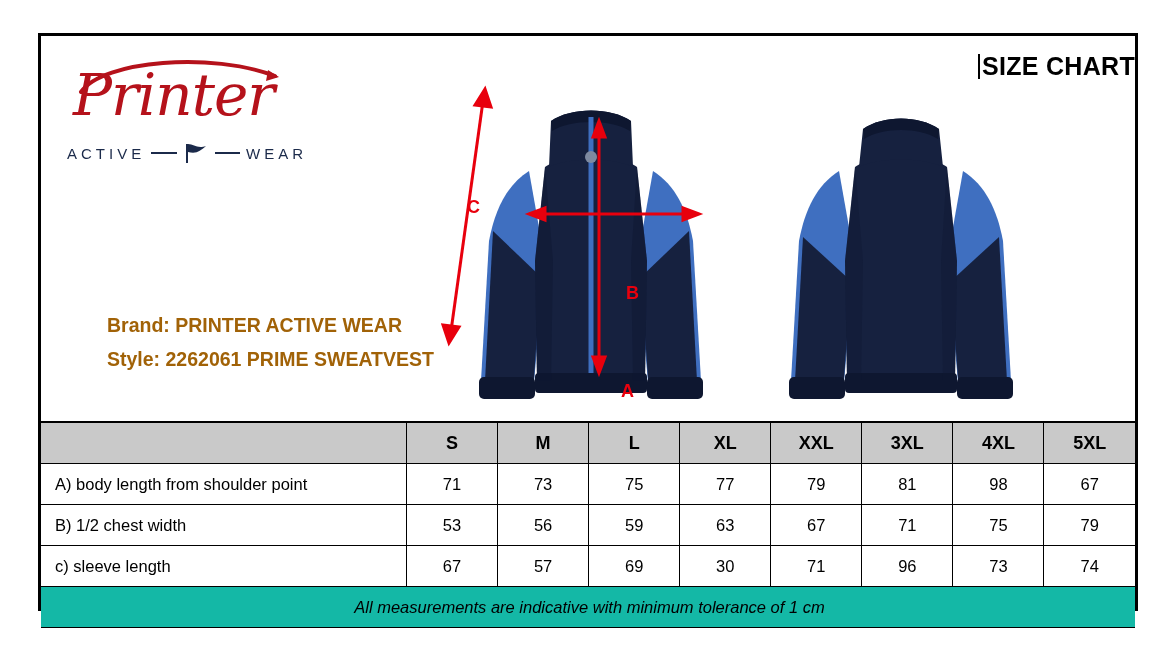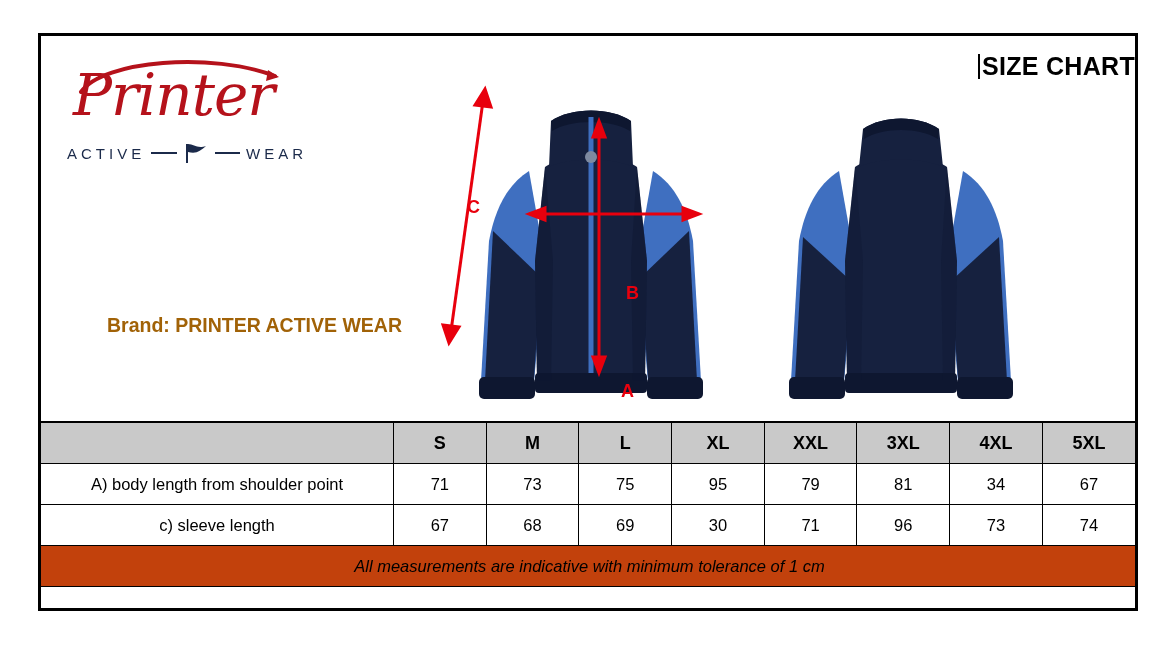--- a/index.html
+++ b/index.html
@@ -123,36 +123,36 @@
     border: 1px solid #000;
     border-left: none;
     border-right: none;
     font-size: 16.5px;
     color: #000;
     height: 38px;
     text-align: center;
   }
   table.size-table th.row-head,
   table.size-table td.row-head {
-    text-align: center;
-    padding-left: 1px;
+    text-align: left;
+    padding-left: 14px;
     width: 350px;
   }
   table.size-table thead th {
     background: #c9c9c9;
     font-weight: bold;
     font-size: 18px;
     border-top: 2px solid #000;
     border-bottom: 1px solid #000;
   }
   table.size-table thead th.row-head { background: #c9c9c9; }
   table.size-table td.vline,
   table.size-table th.vline { border-left: 1px solid #000; }
   .note-row td {
-    background: #c2410c;
+    background: #14b8a6;
     text-align: left;
     padding-left: 4px;
     font-style: italic;
     font-size: 15px;
     height: 30px;
     border-top: 1px solid #000;
     border-bottom: none;
   }
 </style>
 </head>
@@ -179,20 +179,21 @@
             <path d="M5,2 C11,2 14,7 23,4 C17,9 14,12 5,10 Z" fill="#1b2a4a"></path>
           </svg>
         </span>
         <span class="rule"></span>
         <span class="word">WEAR</span>
       </div>
     </div>
 
     <div class="brand-block">
       <div>Brand: PRINTER ACTIVE WEAR</div>
+      <div>Style: 2262061 PRIME SWEATVEST</div>
     </div>
 
     <div class="garment front">
       <svg width="300" height="330" viewBox="0 0 300 330">
 
         <path d="M88,90 C66,104 54,128 48,160 L40,300 L92,312 L104,180 Z" fill="#3f6fc0"></path>
         <path d="M212,90 C234,104 246,128 252,160 L260,300 L208,312 L196,180 Z" fill="#3f6fc0"></path>
 
         <path d="M52,150 L44,300 L92,312 L100,196 Z" fill="#16213f"></path>
         <path d="M248,150 L256,300 L208,312 L200,196 Z" fill="#16213f"></path>
@@ -265,30 +266,41 @@
         <th class="vline">4XL</th>
         <th class="vline">5XL</th>
       </tr>
     </thead>
     <tbody>
       <tr>
         <td class="row-head">A) body length from shoulder point</td>
         <td class="vline">71</td>
         <td class="vline">73</td>
         <td class="vline">75</td>
-        <td class="vline">95</td>
+        <td class="vline">77</td>
         <td class="vline">79</td>
         <td class="vline">81</td>
-        <td class="vline">34</td>
+        <td class="vline">98</td>
         <td class="vline">67</td>
+      </tr>
+      <tr>
+        <td class="row-head">B) 1/2 chest width</td>
+        <td class="vline">53</td>
+        <td class="vline">56</td>
+        <td class="vline">59</td>
+        <td class="vline">63</td>
+        <td class="vline">67</td>
+        <td class="vline">71</td>
+        <td class="vline">75</td>
+        <td class="vline">79</td>
       </tr>
       <tr>
         <td class="row-head">c) sleeve length</td>
         <td class="vline">67</td>
-        <td class="vline">68</td>
+        <td class="vline">57</td>
         <td class="vline">69</td>
         <td class="vline">30</td>
         <td class="vline">71</td>
         <td class="vline">96</td>
         <td class="vline">73</td>
         <td class="vline">74</td>
       </tr>
       <tr class="note-row">
         <td colspan="9">All measurements are indicative with minimum tolerance of 1 cm</td>
       </tr>

